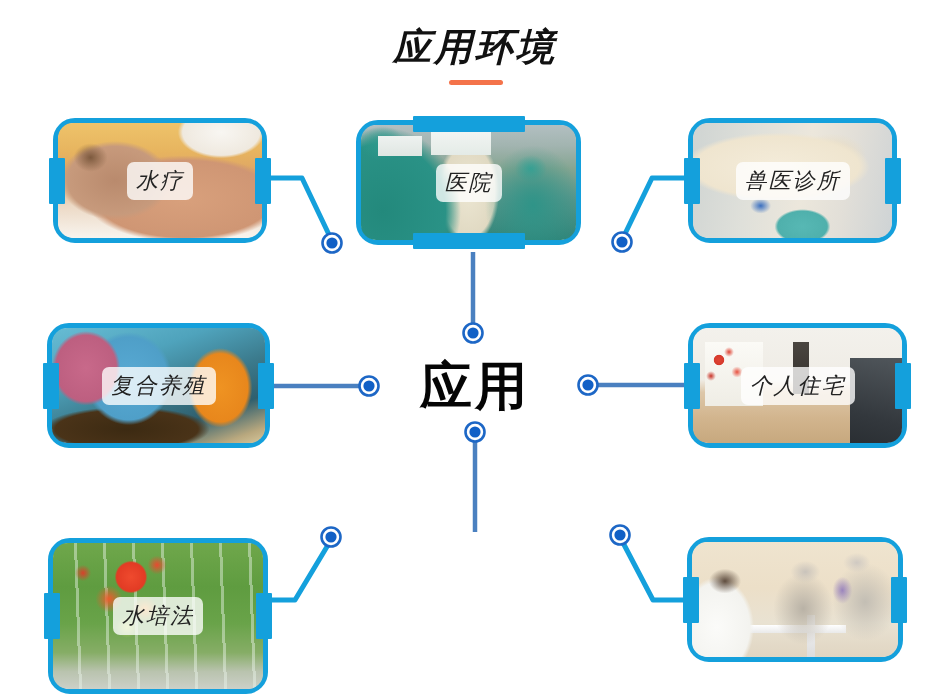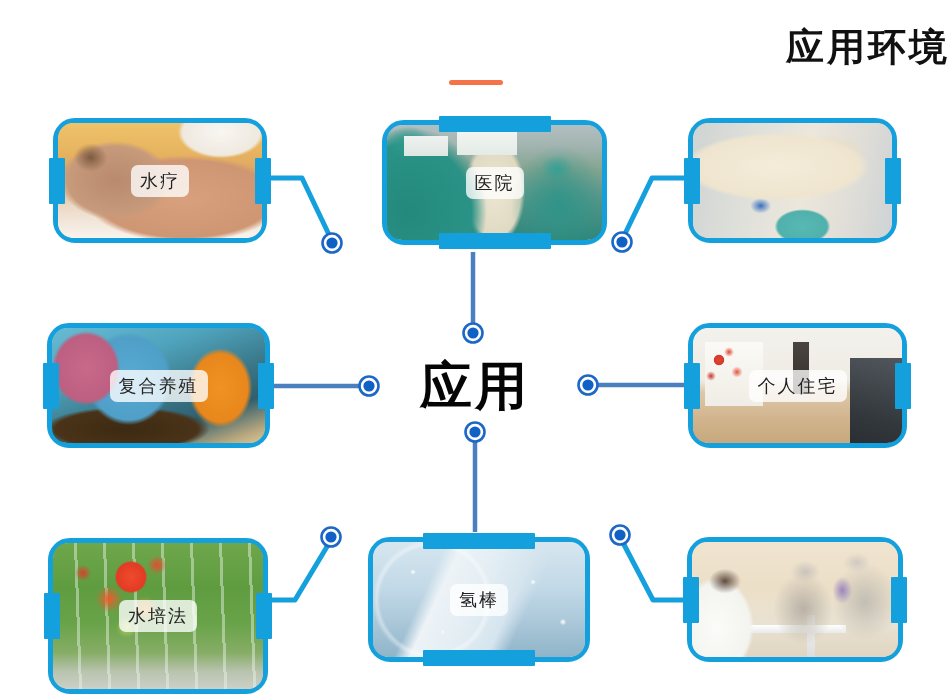--- a/index.html
+++ b/index.html
@@ -2,22 +2,22 @@
 <html><head>
 <meta charset="utf-8">
 <style>
   html,body{margin:0;padding:0;background:#ffffff;}
   .canvas{
     position:relative;width:950px;height:696px;background:#ffffff;overflow:hidden;
     font-family:"Liberation Sans","DejaVu Sans",sans-serif;
   }
   
   .title{
-    position:absolute;top:22px;left:0;right:0;text-align:right;
-    font-size:38px;font-weight:bold;color:#111;letter-spacing:3px;
+    position:absolute;top:22px;left:0;right:0;text-align:center;
+    font-size:38px;font-weight:bold;color:#111;letter-spacing:3px;font-style:italic;
   }
   .title-underline{
     position:absolute;top:80px;left:449px;width:54px;height:5px;
     background:#f4734a;border-radius:2.5px;
   }
   
   .center-label{
     position:absolute;top:352px;left:0;right:0;text-align:center;
     font-size:52px;font-weight:600;color:#050505;letter-spacing:3px;
   }
@@ -32,25 +32,25 @@
   .tab{position:absolute;background:#14a0dc;z-index:3;border-radius:1px;}
   .tab.v{width:16px;height:46px;top:50%;margin-top:-23px;}
   .tab.v.left{left:-9px;}
   .tab.v.right{right:-9px;}
   .tab.h{width:112px;height:16px;left:50%;margin-left:-56px;}
   .tab.h.top{top:-9px;}
   .tab.h.bottom{bottom:-9px;}
   .pill{
     position:absolute;left:50%;top:50%;transform:translate(-50%,-50%);z-index:4;
     background:rgba(255,255,255,0.78);border-radius:7px;padding:4px 9px;
-    font-size:18px;letter-spacing:2px;color:#222;white-space:nowrap;
+    font-size:22px;letter-spacing:2px;color:#222;white-space:nowrap;font-style:italic;
   }
   
   .card-spa{left:53px;top:118px;width:214px;height:125px;}
-  .card-hospital{left:382px;top:120px;width:225px;height:125px;}
+  .card-hospital{left:356px;top:120px;width:225px;height:125px;}
   .card-vet{left:688px;top:118px;width:209px;height:125px;}
   .card-fish{left:47px;top:323px;width:223px;height:125px;}
   .card-home{left:688px;top:323px;width:219px;height:125px;}
   .card-tomato{left:48px;top:538px;width:220px;height:156px;}
   .card-hydrogen{left:368px;top:537px;width:222px;height:125px;}
   .card-senior{left:687px;top:537px;width:216px;height:125px;}
   
   .photo-spa{
     background-image:
       radial-gradient(26px 22px at 16% 30%, #7d5a3e 0%, rgba(125,90,62,0) 65%),
@@ -208,20 +208,21 @@
     <div class="photo photo-hospital"></div>
     <div class="tab h top"></div>
     <div class="tab h bottom"></div>
     <div class="pill">医院</div>
   </div>
 
   <div class="card card-vet">
     <div class="photo photo-vet"></div>
     <div class="tab v left"></div>
     <div class="tab v right"></div>
+    <div class="pill">兽医诊所</div>
   </div>
 
   <div class="card card-home">
     <div class="photo photo-home"></div>
     <div class="tab v left"></div>
     <div class="tab v right"></div>
     <div class="pill">个人住宅</div>
   </div>
 
   <div class="card card-fish">
@@ -231,26 +232,20 @@
     <div class="pill">复合养殖</div>
   </div>
 
   <div class="card card-tomato">
     <div class="photo photo-tomato"></div>
     <div class="tab v left"></div>
     <div class="tab v right"></div>
     <div class="pill">水培法</div>
   </div>
 
-  <div class="card card-hydrogen">
-    <div class="photo photo-hydrogen"></div>
-    <div class="tab h top"></div>
-    <div class="tab h bottom"></div>
-    <div class="pill">氢棒</div>
-  </div>
 
   <div class="card card-senior">
     <div class="photo photo-senior"></div>
     <div class="tab v left"></div>
     <div class="tab v right"></div>
   </div>
 
 </div>
 
 </body></html>

